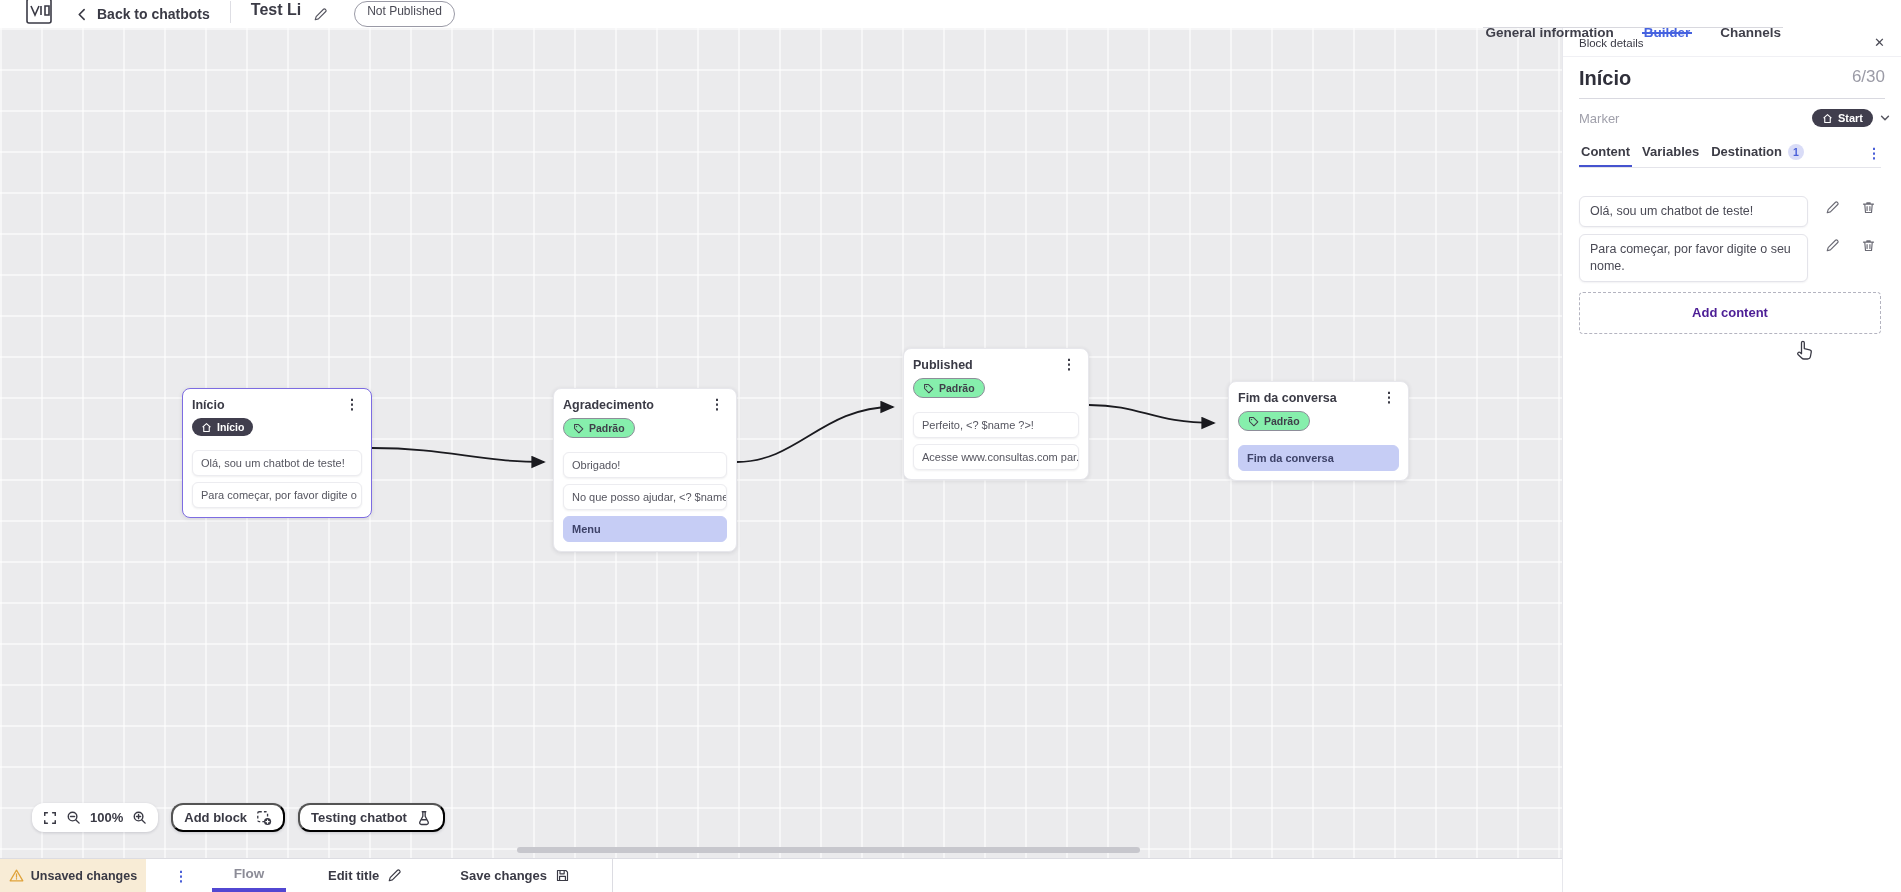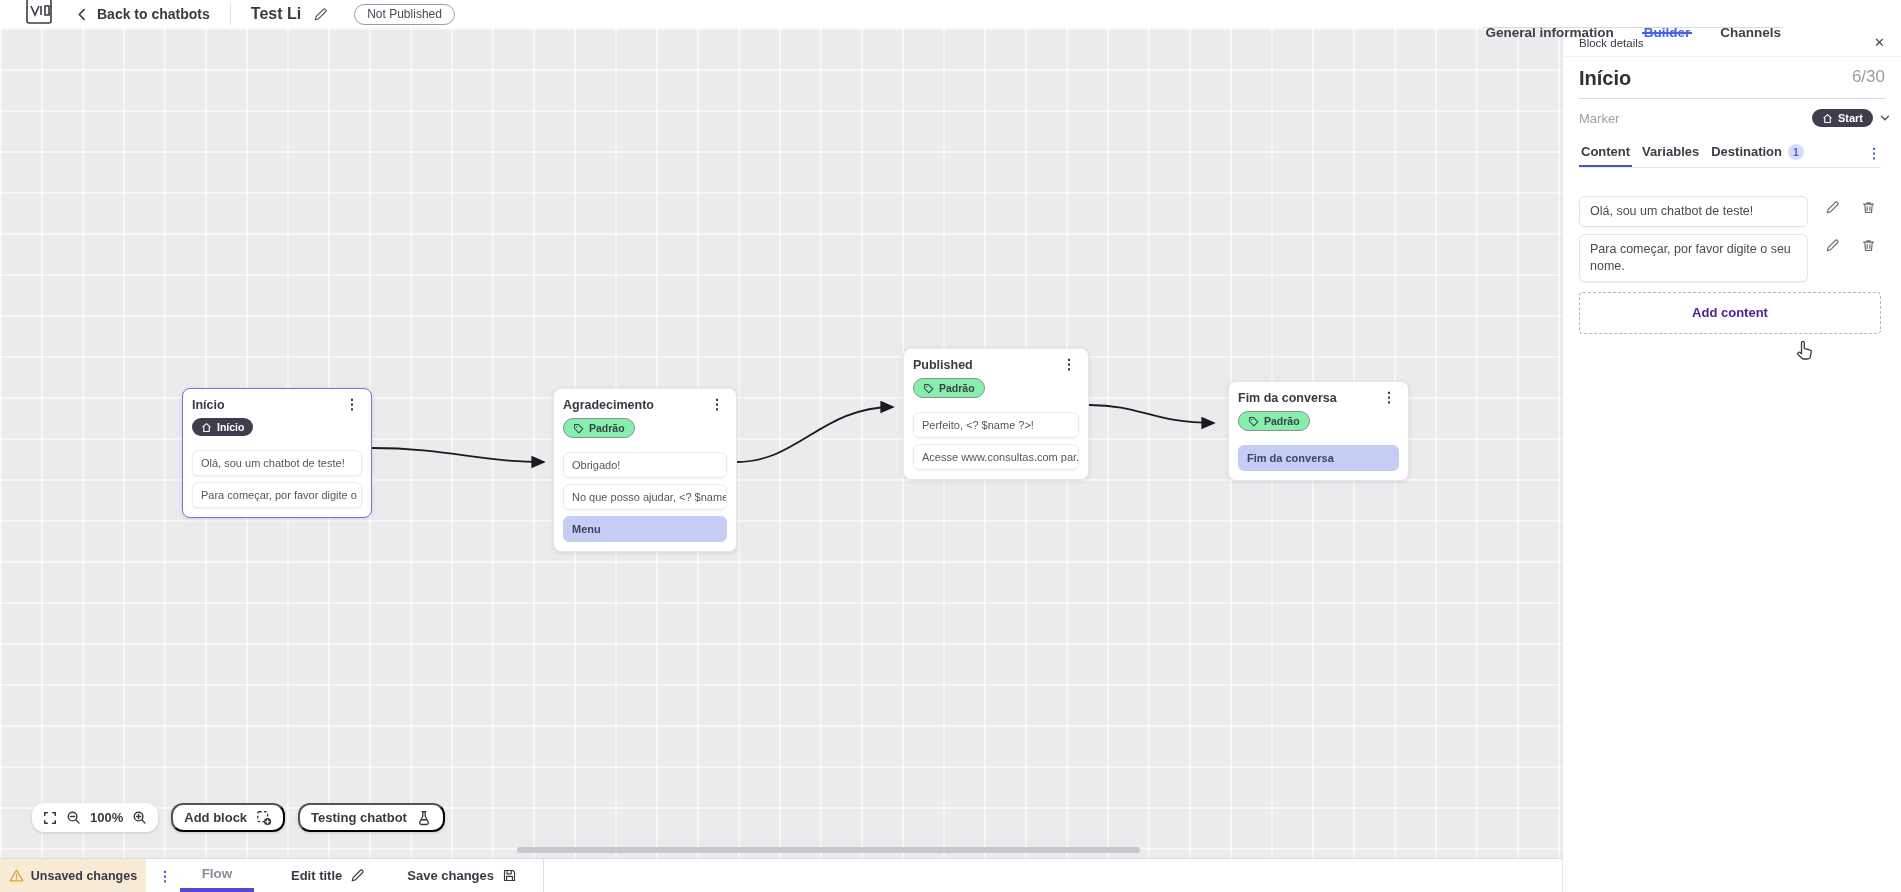--- a/index.html
+++ b/index.html
@@ -2,21 +2,21 @@
 <html><head>
 <meta charset="utf-8">
 <style>
   * { margin:0; padding:0; box-sizing:border-box; }
   html,body { width:1901px; height:892px; background:#fff;
     font-family:"Liberation Sans","DejaVu Sans",sans-serif; color:#3a3a45; }
   .app { position:relative; width:1901px; height:892px; overflow:hidden; }
 
   
   .header { position:absolute; left:0; top:0; width:1901px; height:28px; background:#fff; display:flex; align-items:center; z-index:30; }
-  .header-left { display:flex; align-items:center; padding-left:24px; flex:1; }
+  .header-left { display:flex; padding-left:24px; flex:1; }
   .logo { width:30px; height:30px; margin-top:-4px; color:#3a3a45; }
   .back-btn { display:flex; align-items:center; gap:8px; margin-left:22px; background:none; border:none; font:700 14px "Liberation Sans","DejaVu Sans",sans-serif; color:#3a3a45; cursor:pointer; }
   .vdiv { width:1px; height:22px; background:#dedee4; margin:0 20px; }
   .bot-title { font-size:16px; font-weight:600; color:#3a3a45; }
   .icon-btn { background:none; border:none; cursor:pointer; color:#55555f; display:flex; align-items:center; }
   .edit-pencil { margin-left:12px; }
   .status-pill { margin-left:26px; border:1px solid #9a9aa6; border-radius:999px; padding:2px 12px 3px; font-size:12px; color:#4a4a55; background:#fff; }
   .header-tabs { display:flex; align-items:stretch; height:28px; margin-right:118px; gap:26px; border-bottom:1px solid #d8d8de; }
   .htab { display:flex; align-items:center; padding:0 2px; font-size:13.5px; font-weight:700; color:#3f3f4a; background:none; border:none; border-bottom:2px solid transparent; cursor:pointer;margin-top:32px; }
   .htab.active { color:#4663e0; border-bottom-color:#4663e0; }
@@ -65,26 +65,26 @@
   .tab-badge { width:16px; height:16px; border-radius:50%; background:#d9dcf7; color:#4a5fd8; font-size:10.5px; font-weight:700; display:flex; align-items:center; justify-content:center; }
   .ptab-dots { margin-left:auto; color:#4a5fd8; font-size:14px; font-weight:700; background:none; border:none; cursor:pointer; }
   .messages { padding:28px 16px 0; }
   .msg-row { display:flex; align-items:flex-start; margin-bottom:7px; }
   .msg-card { width:229px; border:1px solid #e4e4ea; border-radius:6px; box-shadow:0 1px 2px rgba(40,40,60,.06); padding:6px 10px 7px; font-size:12.5px; line-height:1.3; color:#4a4a55; background:#fff; }
   .msg-icons { display:flex; gap:21px; margin-left:17px; padding-top:4px; }
   .msg-icons .icon-btn { color:#6b6b75; }
   .add-content { margin:10px 16px 0; width:302px; height:42px; border:1px dashed #b4b4c0; border-radius:4px; background:#fff; display:flex; align-items:center; justify-content:center; font:700 13px "Liberation Sans","DejaVu Sans",sans-serif; color:#4c1d95; cursor:pointer; }
 
   
-  .bottom-bar { position:absolute; left:0; top:858px; width:1562px; height:34px; background:#fff; border-top:1px solid #dcdce2; display:flex; align-items:stretch; z-index:25; }
+  .bottom-bar { position:absolute; left:0; top:858px; width:1562px; height:34px; background:#fff; border-top:1px solid #dcdce2; display:flex; align-items:stretch; z-index:25;gap:16px; }
   .unsaved { width:146px; background:#f8ecd6; display:flex; align-items:center; justify-content:center; gap:7px; font-size:12.5px; font-weight:700; color:#3a3a45; }
   .bb-dots { width:22px; margin-left:8px; background:none; border:none; color:#4a5fd8; font-size:14px; font-weight:700; cursor:pointer; }
   .bb-flow { width:74px; margin-left:4px; display:flex; align-items:center; justify-content:center; font-size:13.5px; font-weight:700; color:#8c8c97; border-bottom:4px solid #5247d2; cursor:pointer; background:none; border-top:none; border-left:none; border-right:none; }
   .bb-item { display:flex; align-items:center; gap:8px; background:none; border:none; font:700 13px "Liberation Sans","DejaVu Sans",sans-serif; color:#3a3a45; cursor:pointer; }
-  .bb-edit { margin-left:37px; }
+  .bb-edit { margin-left:26px; }
   .bb-save { margin-left:42px; }
   .bb-div { width:1px; background:#dcdce2; margin:0 0 0 26px; }
 
   .cursor { position:absolute; left:1792px; top:338px; width:24px; height:26px; z-index:40; pointer-events:none; }
   svg.sic { display:block; }
 </style>
 </head>
 <body>
 
 <div class="app">

